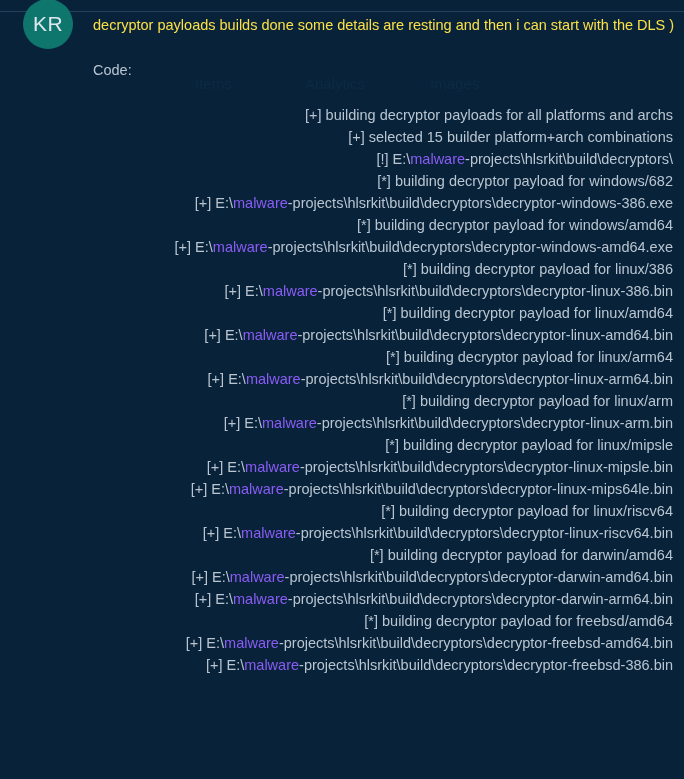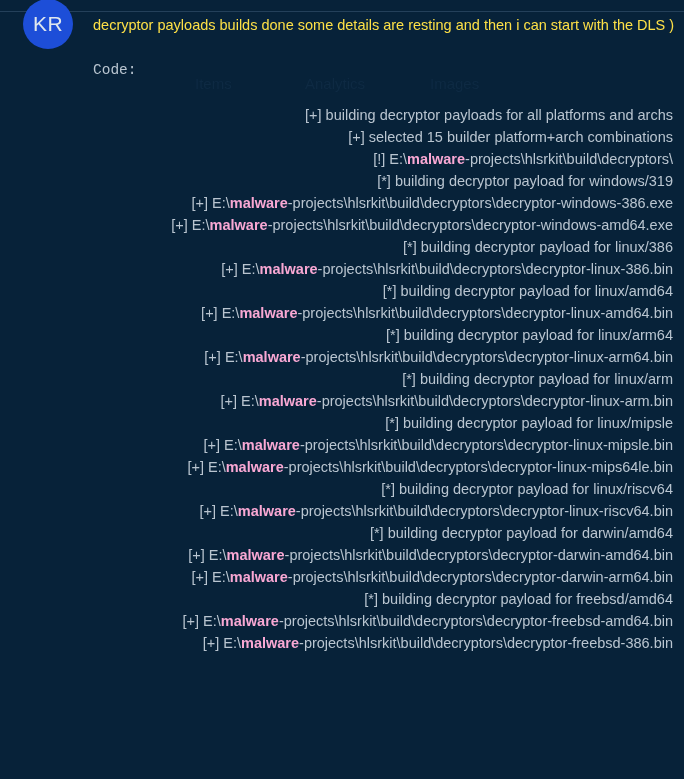--- a/index.html
+++ b/index.html
@@ -9,48 +9,48 @@
     font-family: "Liberation Sans", "DejaVu Sans", sans-serif;
     color: #b9c5d0;
     position: relative;
   }
   .divider {
     position: absolute; left: 0; top: 11px; width: 684px; height: 1px;
     background: #24405a;
   }
   .avatar {
     position: absolute; left: 23px; top: -1px; width: 50px; height: 50px;
-    border-radius: 50%; background: #1d4ed8;
+    border-radius: 50%; background: #0f766e;
     color: #dfe7ee; font-size: 21px; line-height: 50px; text-align: center;
     letter-spacing: 0.5px;
   }
   .ghost-tabs {
     position: absolute; top: 75px; left: 195px; display: flex; gap: 0;
     font-size: 15px; color: #0e2a43; pointer-events: none;
   }
   .ghost-tabs span { display: inline-block; }
   .ghost-tabs .t1 { width: 110px; }
   .ghost-tabs .t2 { width: 125px; }
   .message {
     position: absolute; left: 93px; top: 17px; font-size: 14.5px;
     color: #fde047; white-space: nowrap;
   }
   .code-label {
-    position: absolute; left: 93px; top: 62px; font-size: 14.5px; color: #b9c5d0; font-family: Liberation Mono, monospace;
+    position: absolute; left: 93px; top: 62px; font-size: 14.5px; color: #b9c5d0;
   }
   .code-block {
     position: absolute; left: 93px; top: 104px; width: 580px; height: 652px;
     overflow: hidden;
     text-align: right;
   }
   .code-line {
     height: 22px; line-height: 22px; font-size: 14.5px; white-space: nowrap;
     color: #b9c5d0;
   }
-  .hl { color: #f9a8d4; font-weight: bold; }
+  .hl { color: #8b5cf6; font-weight: normal; }
 </style>
 </head>
 <body>
 
 <div class="divider"></div>
 
 <div class="ghost-tabs">
   <span class="t1">Items</span>
   <span class="t2">Analytics</span>
   <span>Images</span>
@@ -59,22 +59,23 @@
 <div class="avatar">KR</div>
 
 <div class="message">decryptor payloads builds done some details are resting and then i can start with the DLS )</div>
 
 <div class="code-label">Code:</div>
 
 <div class="code-block" id="code-block">
     <div class="code-line"><span>[+] building decryptor payloads for all platforms and archs</span></div>
     <div class="code-line"><span>[+] selected 15 builder platform+arch combinations</span></div>
     <div class="code-line"><span>[!] E:\</span><span class="hl">malware</span><span>-projects\hlsrkit\build\decryptors\</span></div>
-    <div class="code-line"><span>[*] building decryptor payload for  windows/319</span></div>
+    <div class="code-line"><span>[*] building decryptor payload for  windows/682</span></div>
     <div class="code-line"><span>[+] E:\</span><span class="hl">malware</span><span>-projects\hlsrkit\build\decryptors\decryptor-windows-386.exe</span></div>
+    <div class="code-line"><span>[*] building decryptor payload for  windows/amd64</span></div>
     <div class="code-line"><span>[+] E:\</span><span class="hl">malware</span><span>-projects\hlsrkit\build\decryptors\decryptor-windows-amd64.exe</span></div>
     <div class="code-line"><span>[*] building decryptor payload for  linux/386</span></div>
     <div class="code-line"><span>[+] E:\</span><span class="hl">malware</span><span>-projects\hlsrkit\build\decryptors\decryptor-linux-386.bin</span></div>
     <div class="code-line"><span>[*] building decryptor payload for  linux/amd64</span></div>
     <div class="code-line"><span>[+] E:\</span><span class="hl">malware</span><span>-projects\hlsrkit\build\decryptors\decryptor-linux-amd64.bin</span></div>
     <div class="code-line"><span>[*] building decryptor payload for  linux/arm64</span></div>
     <div class="code-line"><span>[+] E:\</span><span class="hl">malware</span><span>-projects\hlsrkit\build\decryptors\decryptor-linux-arm64.bin</span></div>
     <div class="code-line"><span>[*] building decryptor payload for  linux/arm</span></div>
     <div class="code-line"><span>[+] E:\</span><span class="hl">malware</span><span>-projects\hlsrkit\build\decryptors\decryptor-linux-arm.bin</span></div>
     <div class="code-line"><span>[*] building decryptor payload for  linux/mipsle</span></div>

